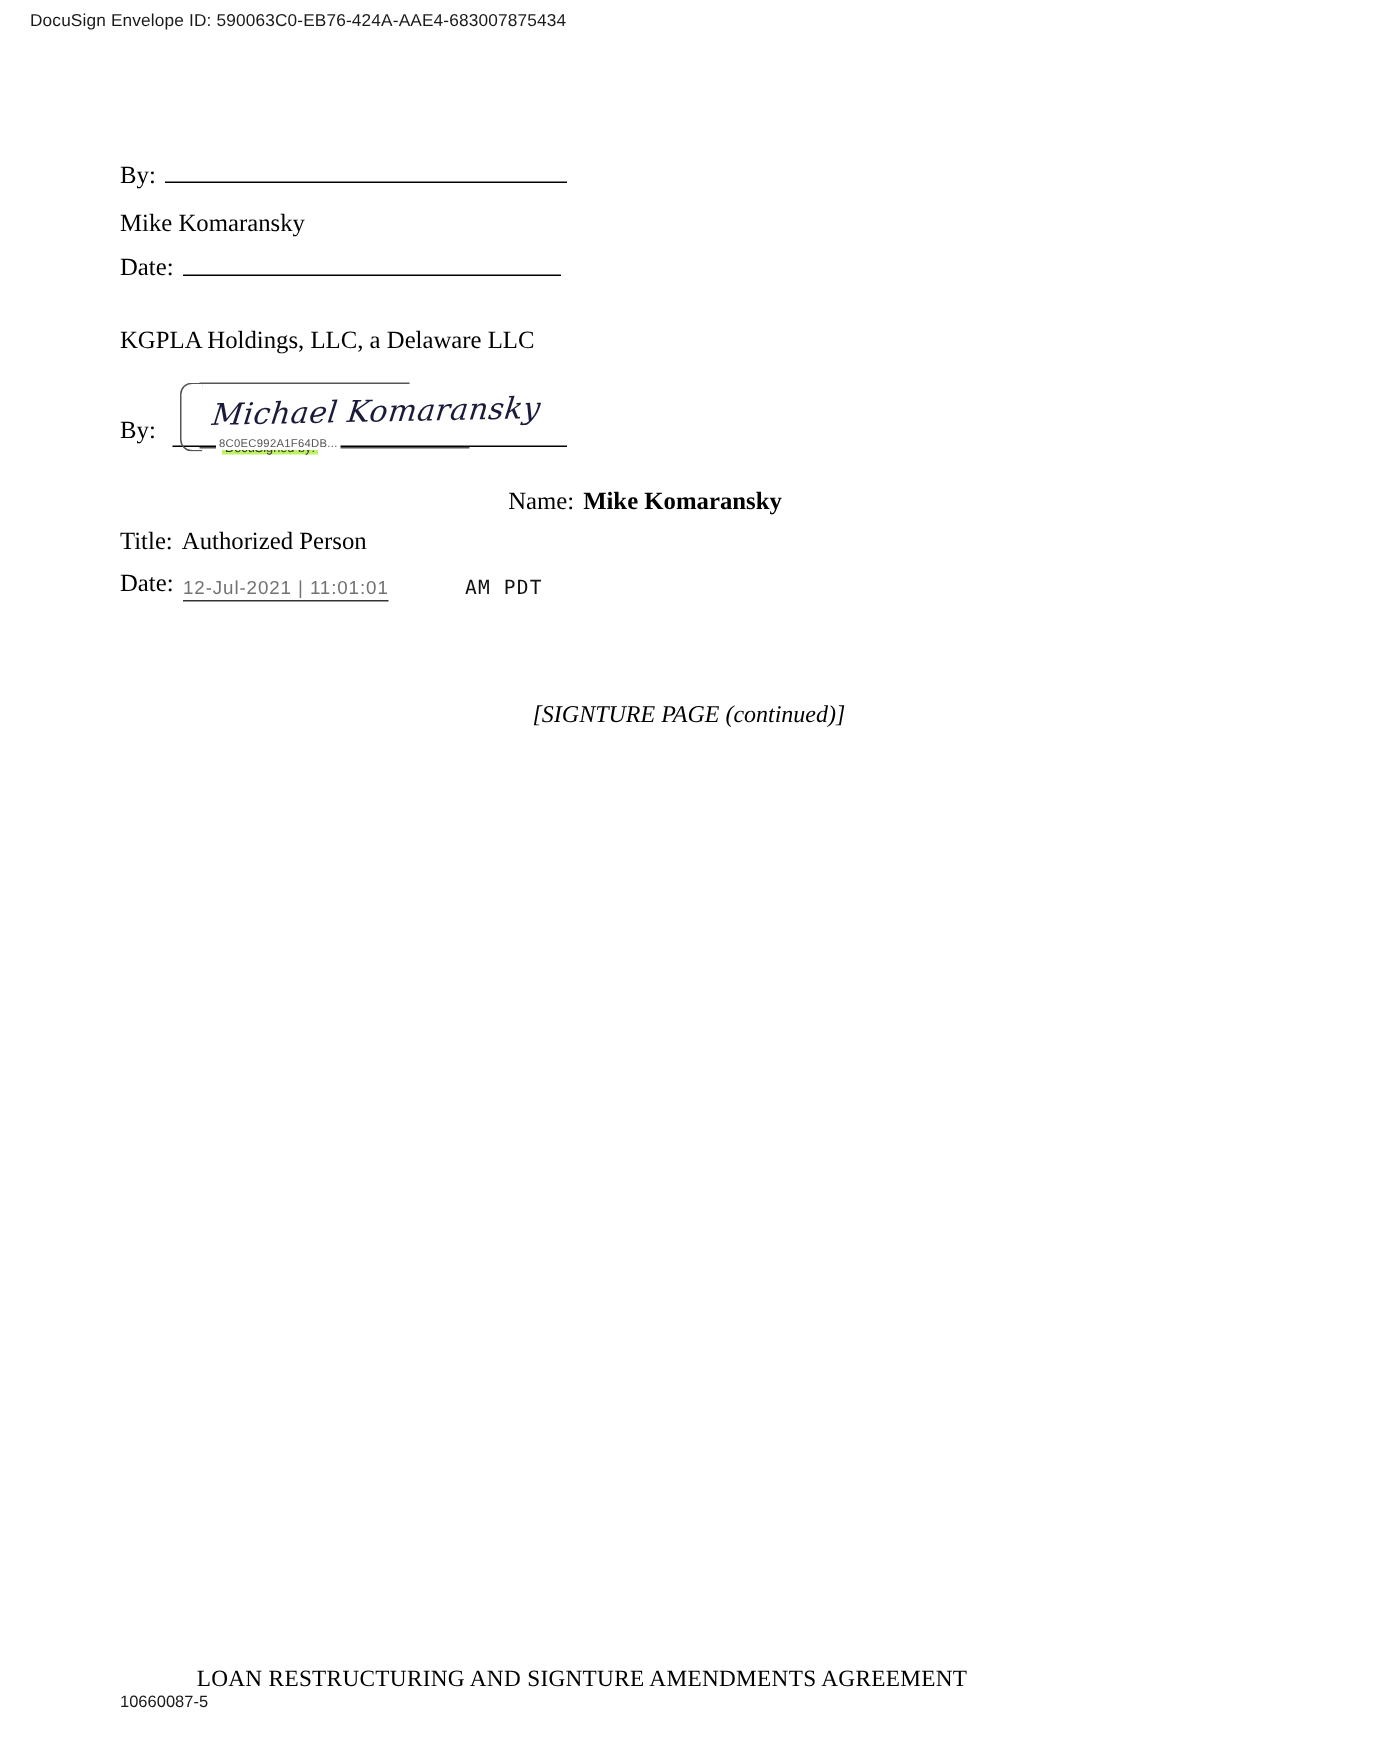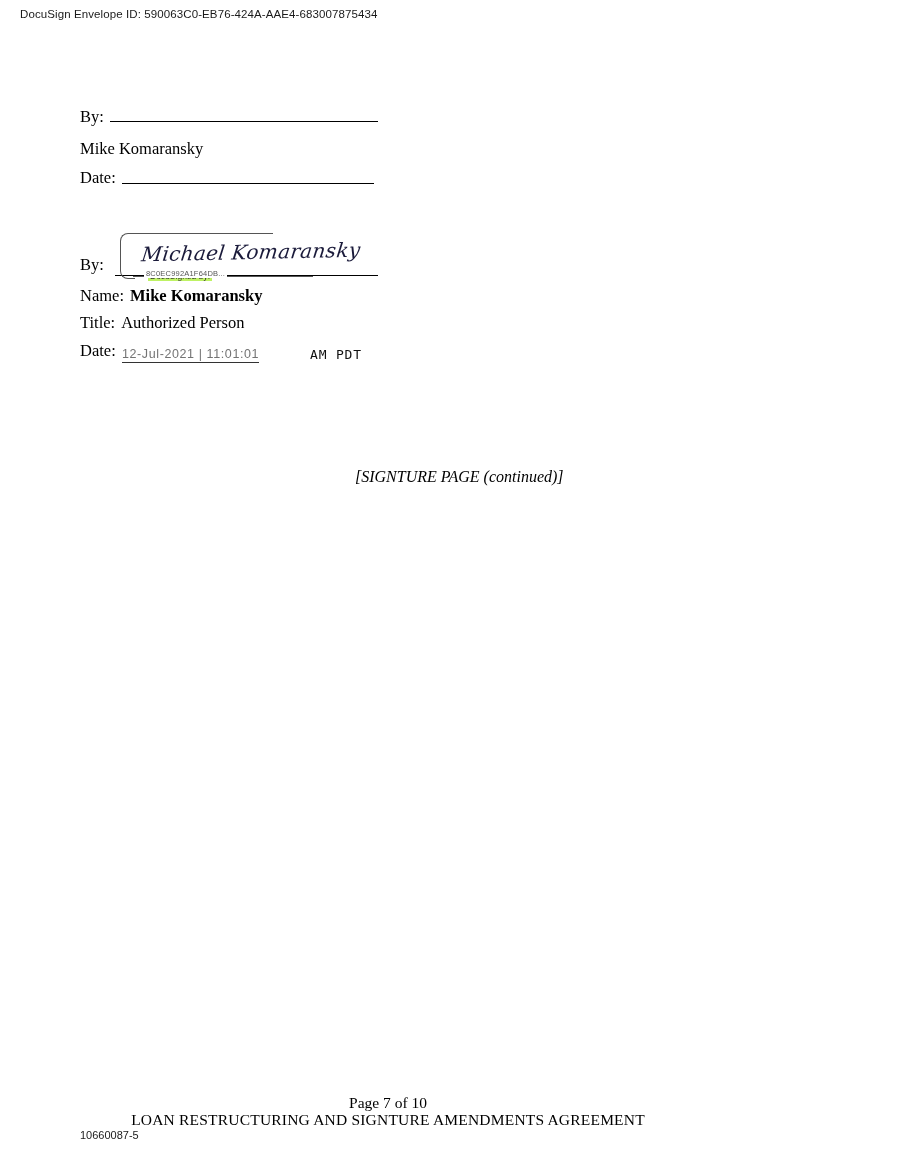--- a/index.html
+++ b/index.html
@@ -264,38 +264,39 @@
     <div class="spacer-10"></div>
 
     <div class="row">
       <span class="label">Date:</span>
       <span class="rule" style="width:252px;"></span>
     </div>
 
     <div class="spacer-28"></div>
 
 
+    <div class="plain" style="margin-top:2px;">KGPLA Holdings, LLC, a Delaware LLC</div>
 
     <div class="spacer-8"></div>
 
     <div class="sig-area">
       <span class="sig-by">By:</span>
       <span class="sig-rule"></span>
 
       <div class="sig-box">
         <span class="bracket"></span>
         <span class="bracket-top-line"></span>
         <span class="bracket-bottom-line"></span>
         <span class="docusigned-by">DocuSigned by:</span>
         <span class="sig-script">Michael Komaransky</span>
         <span class="sig-guid">8C0EC992A1F64DB...</span>
       </div>
     </div>
 
-    <div class="row" style="margin-top:2px;">
+    <div class="row" style="margin-top:18px;justify-content:center;">
       <span class="label">Name:</span>
       <span class="plain bold" style="margin-left:6px;">Mike Komaransky</span>
     </div>
 
     <div class="spacer-10"></div>
 
     <div class="row">
       <span class="label">Title:</span>
       <span class="plain" style="margin-left:6px;">Authorized Person</span>
     </div>
@@ -303,19 +304,18 @@
     <div class="date-row">
       <span class="date-label">Date:</span>
       <span class="date-stamp">12-Jul-2021 | 11:01:01</span>
       <span class="date-ampm">AM  PDT</span>
     </div>
 
   </div>
 
   <div class="sigpage-note">[SIGNTURE PAGE (continued)]</div>
 
-  <div class="footer-page">Page 7 of 10</div>
 
   <div class="footer-title">LOAN RESTRUCTURING AND SIGNTURE AMENDMENTS AGREEMENT</div>
 
   <div class="footer-docnum">10660087-5</div>
 
 </div>
 
 </body></html>

